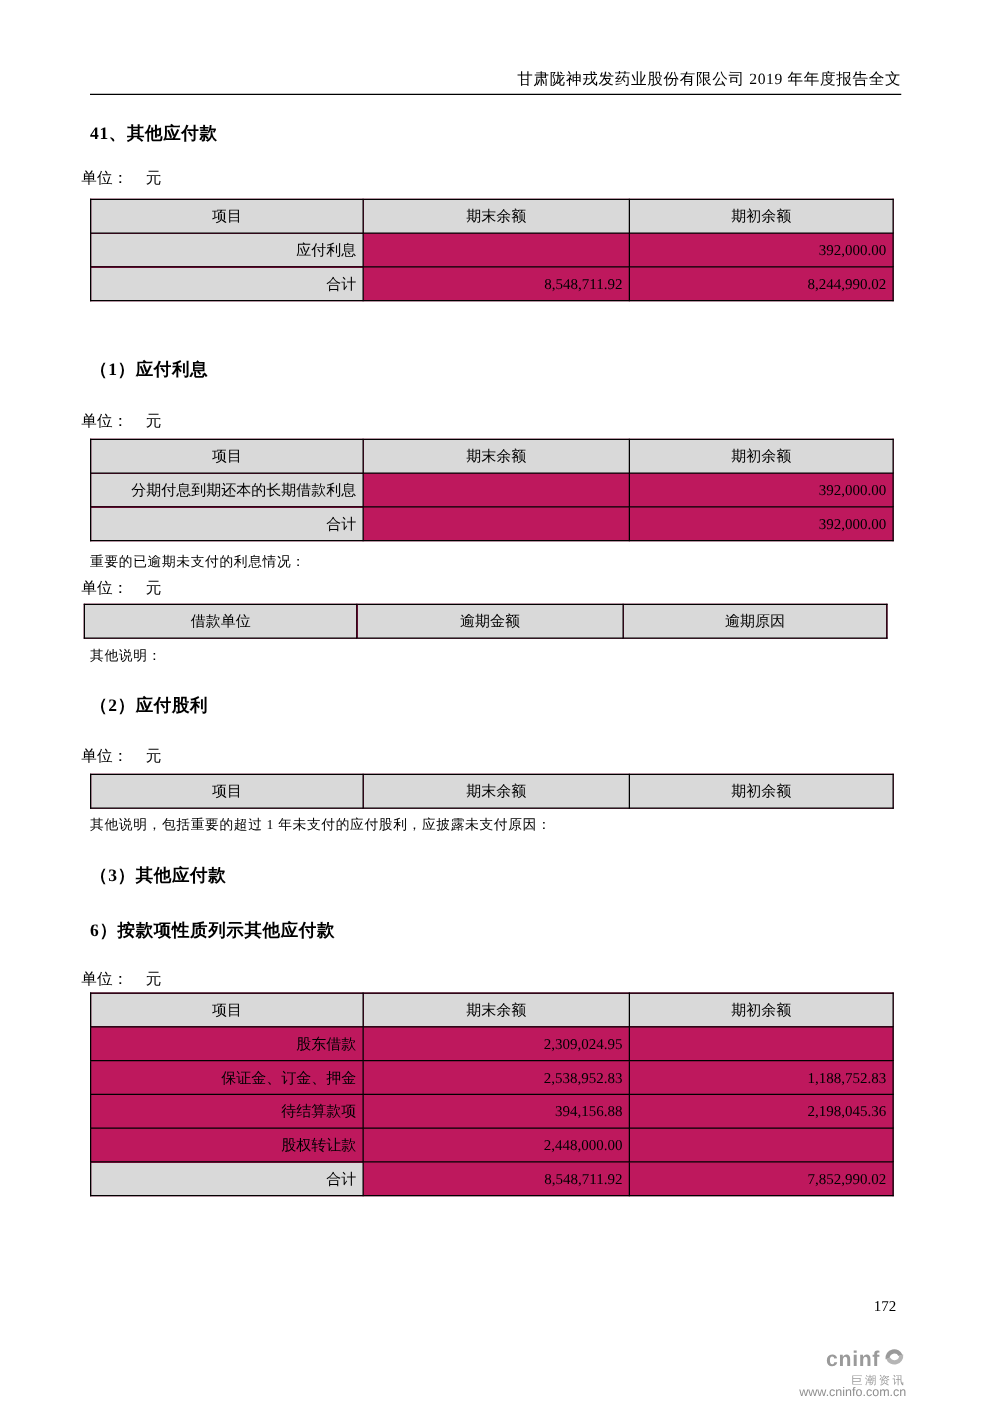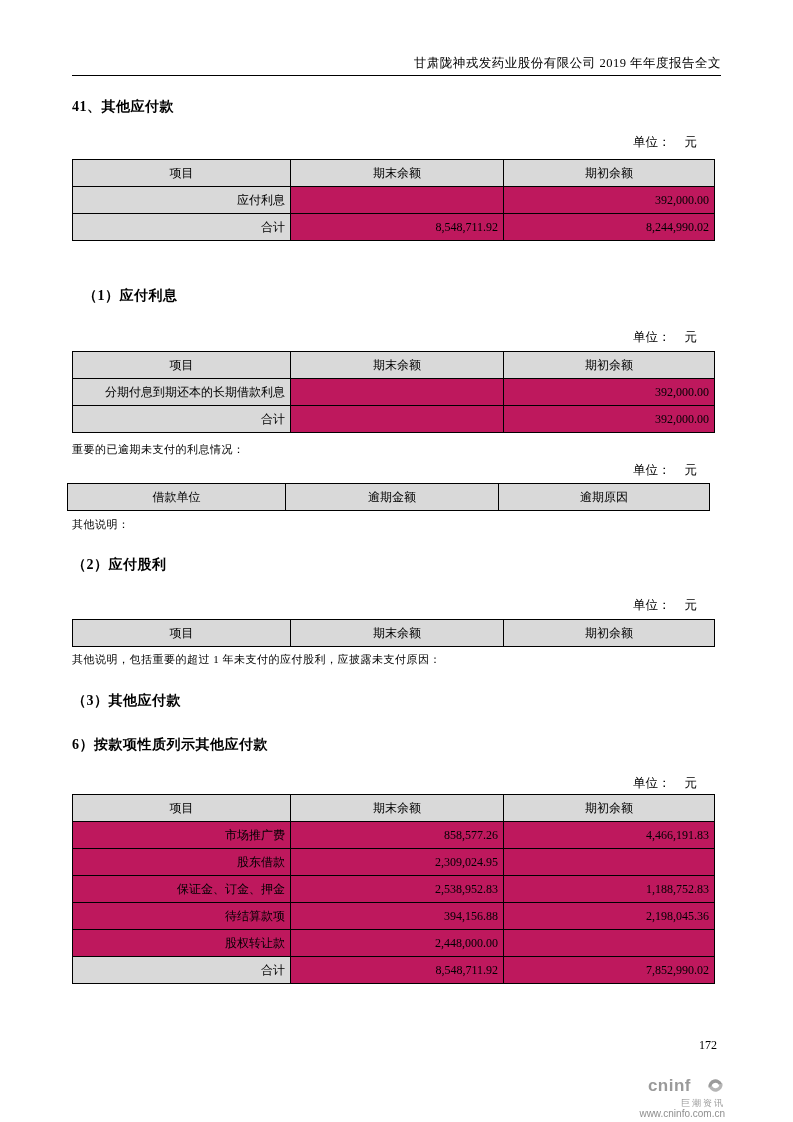--- a/index.html
+++ b/index.html
@@ -24,22 +24,21 @@
   .header-rule {
     top: 75px; left: 72px; width: 649px;
     border-top: 1.5px solid #000;
   }
 
   .h-main { font-size: 14px; font-weight: bold; letter-spacing: 0.5px; }
   .h-sub  { font-size: 14px; font-weight: bold; letter-spacing: 0.5px; }
   .note   { font-size: 11px; letter-spacing: 0.5px; }
 
   .unit-line {
-    width: 649px; left: 48px;
-    text-align: right;
+    width: 649px; left: 65px;
     font-size: 12.5px;
   }
   .unit-line .unit-value { margin-left: 14px; }
 
   .doc-table {
     border-collapse: collapse;
     table-layout: fixed;
     width: 642px;
     border: 1.5px solid #000;
     background: #be185d;
@@ -72,21 +71,21 @@
     font-family: Liberation Serif, serif;
   }
 
   .logo {
     top: 1077px; right: 6px;
     text-align: right;
     color: #9a9a9a;
     line-height: 1.05;
     font-family: "Liberation Sans", "DejaVu Sans", sans-serif;
   }
-  .logo-top { display: flex; align-items: flex-start; justify-content: flex-end; gap: 15px; }
+  .logo-top { display: flex; align-items: center; justify-content: flex-end; gap: 2px; }
   .logo-brand {
     font-size: 17px; font-weight: bold; letter-spacing: 0.5px; color: #9a9a9a;
   }
   .logo-cn { font-size: 9px; letter-spacing: 2px; color: #9a9a9a; margin-top: 1px; }
   .logo-url { font-size: 10px; color: #8f8f8f; margin-top: 1px; }
 </style>
 </head>
 <body>
 
 <div class="page">
@@ -119,21 +118,21 @@
           <td class="num">392,000.00</td>
         </tr>
         <tr>
           <td class="label shaded">合计</td>
           <td class="num">8,548,711.92</td>
           <td class="num">8,244,990.02</td>
         </tr>
       </tbody>
     </table>
 
-  <div class="abs h-sub" style="top:287px; left:72px;margin-left:11px;">（1）应付利息</div>
+  <div class="abs h-sub" style="top:287px; left:72px;">（1）应付利息</div>
   <div class="abs unit-line" style="top:329px;">
     <span>单位：</span><span class="unit-value">元</span>
   </div>
   <table class="abs doc-table" style="top:351px; left:72px;">
       <colgroup>
         <col class="c1">
         <col class="c2">
         <col class="c3">
       </colgroup>
       <thead>
@@ -211,25 +210,20 @@
         <col class="c3">
       </colgroup>
       <thead>
         <tr>
           <th>项目</th>
           <th>期末余额</th>
           <th>期初余额</th>
         </tr>
       </thead>
       <tbody>
-        <tr>
-          <td class="label">市场推广费</td>
-          <td class="num">858,577.26</td>
-          <td class="num">4,466,191.83</td>
-        </tr>
         <tr>
           <td class="label">股东借款</td>
           <td class="num">2,309,024.95</td>
           <td class="num"></td>
         </tr>
         <tr>
           <td class="label">保证金、订金、押金</td>
           <td class="num">2,538,952.83</td>
           <td class="num">1,188,752.83</td>
         </tr>

